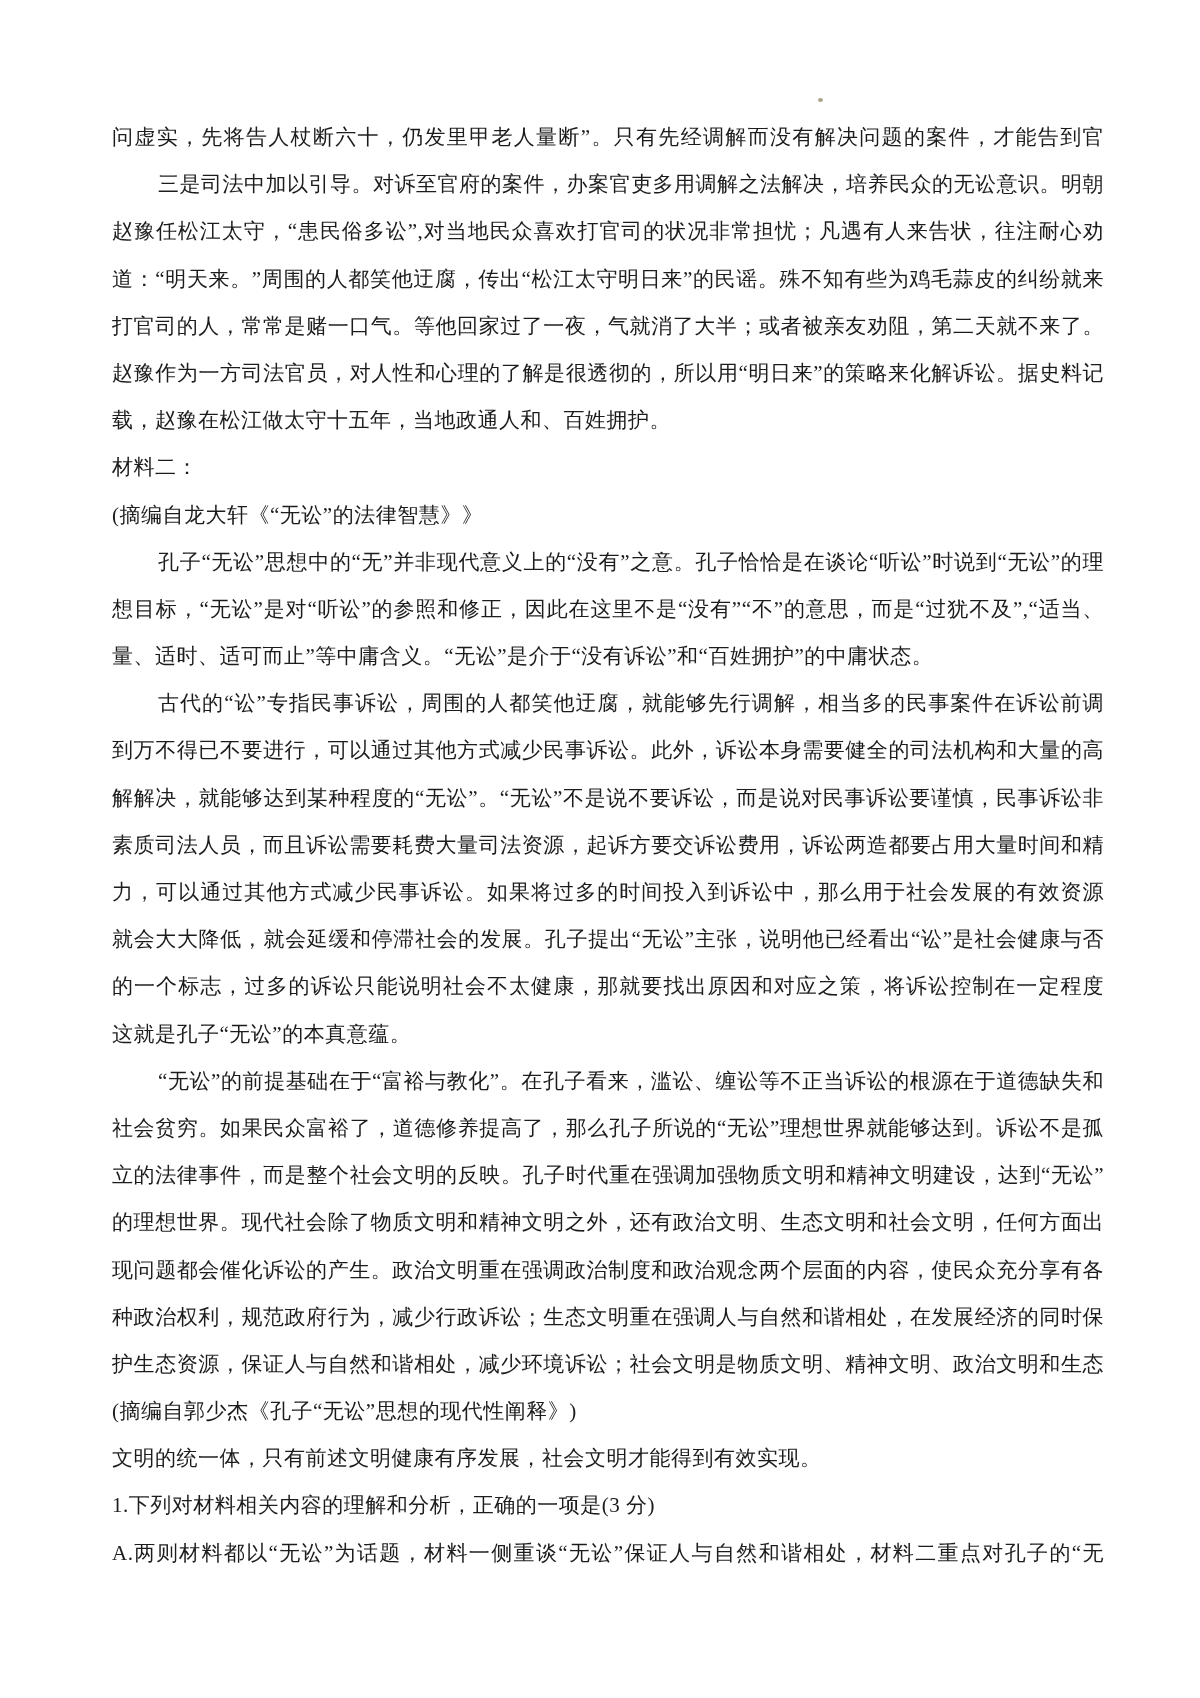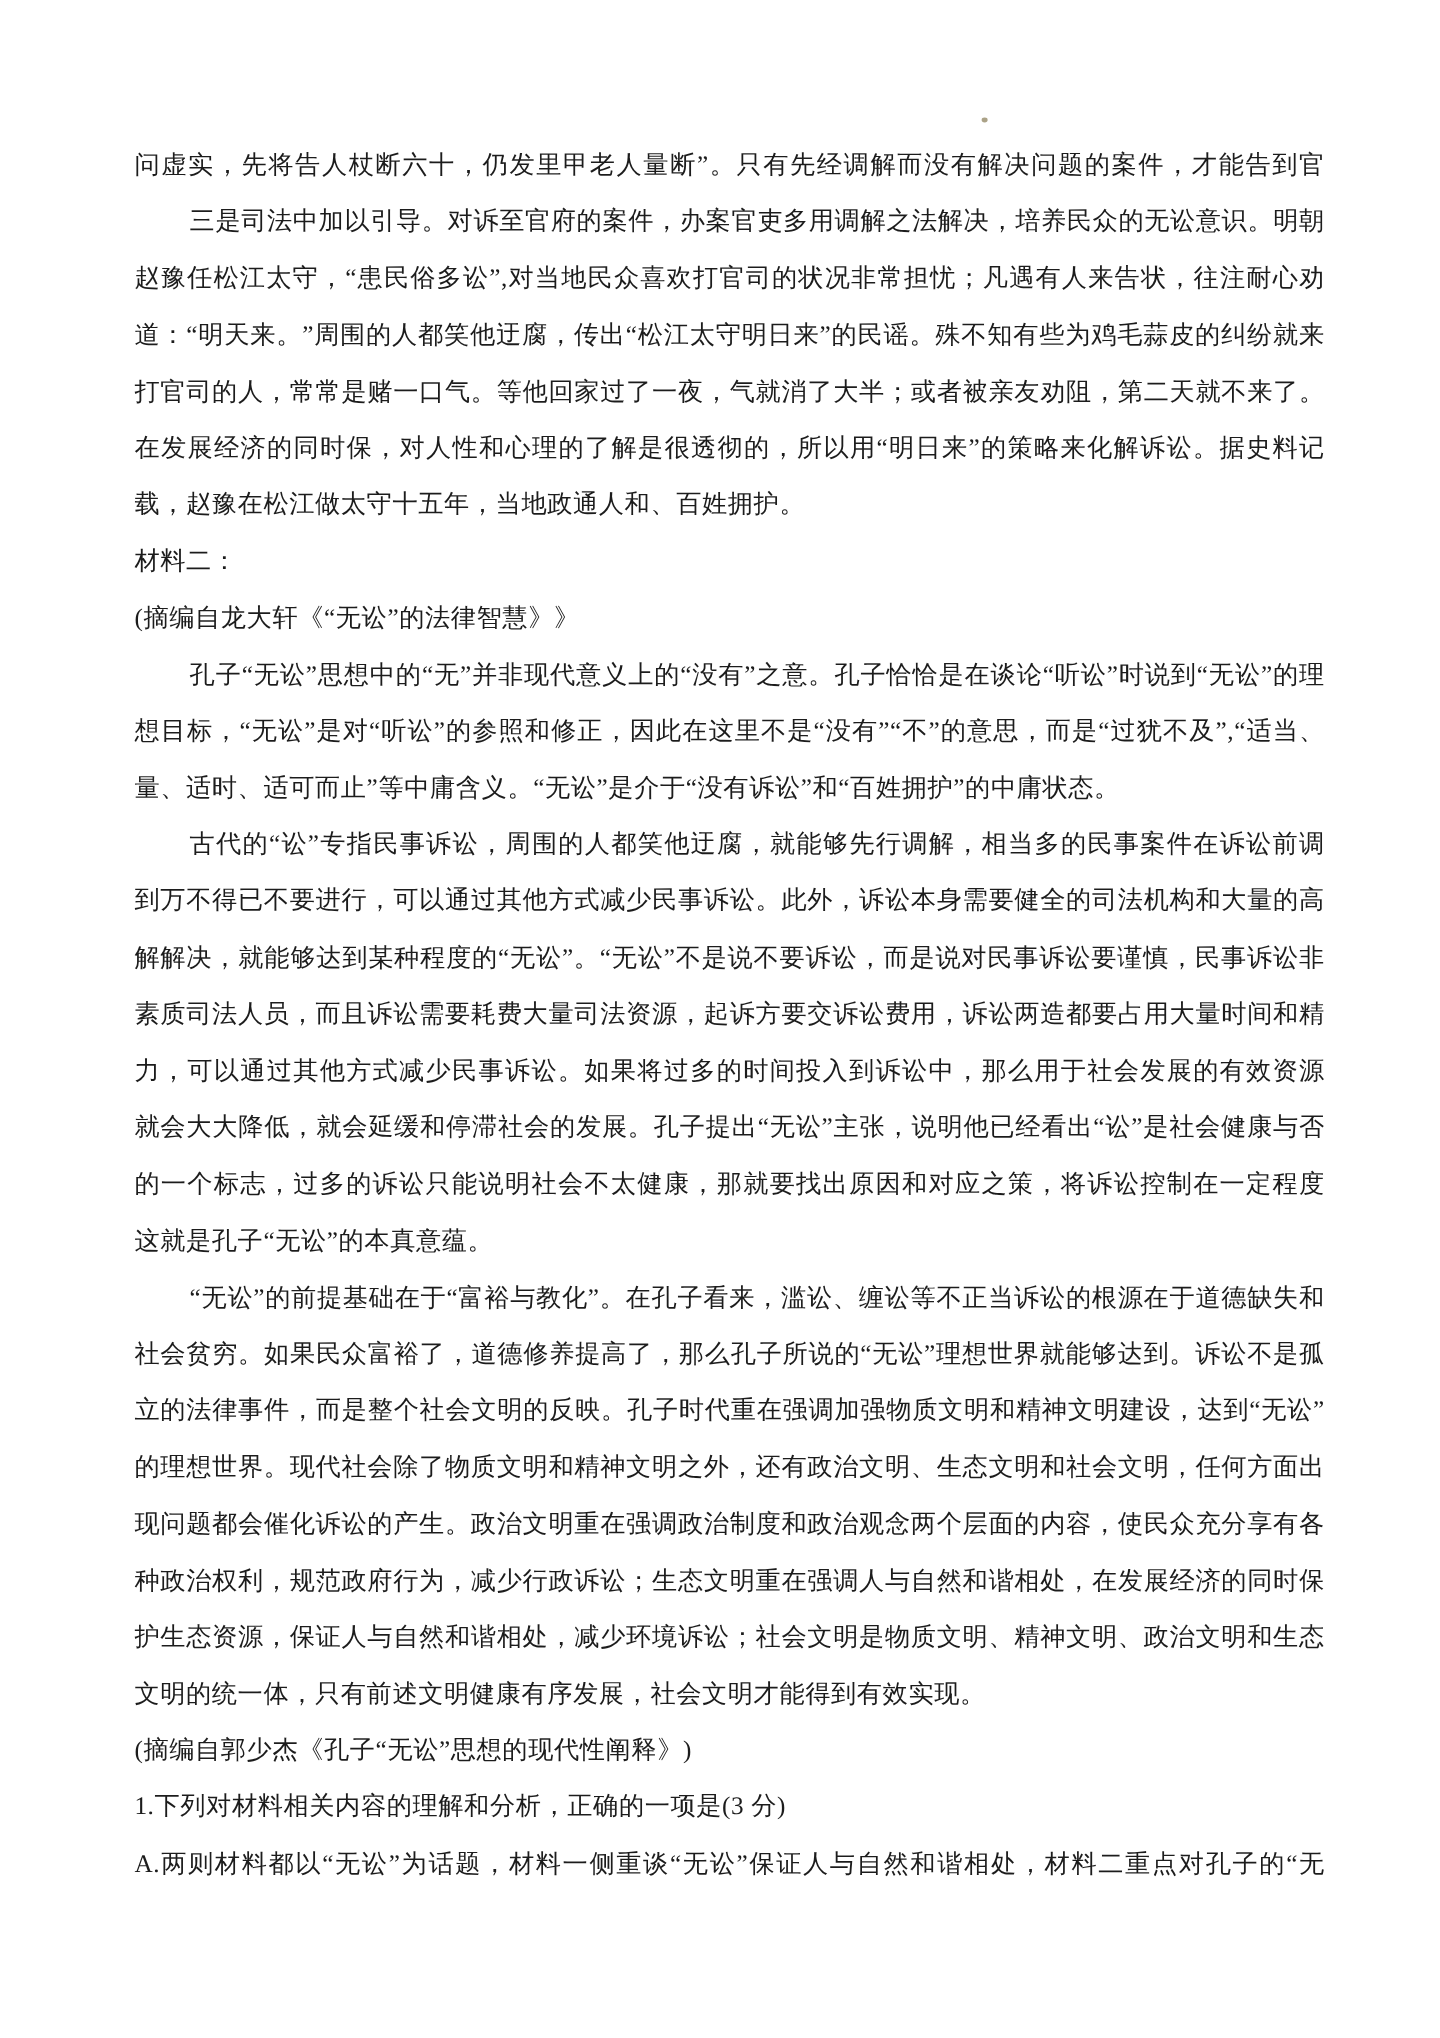--- a/index.html
+++ b/index.html
@@ -53,21 +53,21 @@
 <body>
 
 <div class="page">
   <span class="speck"></span>
   <div class="content">
     <div class="line fill">问虚实，先将告人杖断六十，仍发里甲老人量断”。只有先经调解而没有解决问题的案件，才能告到官府。</div>
     <div class="line fill indent">三是司法中加以引导。对诉至官府的案件，办案官吏多用调解之法解决，培养民众的无讼意识。明朝</div>
     <div class="line fill">赵豫任松江太守，“患民俗多讼”,对当地民众喜欢打官司的状况非常担忧；凡遇有人来告状，往注耐心劝说</div>
     <div class="line fill">道：“明天来。”周围的人都笑他迂腐，传出“松江太守明日来”的民谣。殊不知有些为鸡毛蒜皮的纠纷就来</div>
     <div class="line fill">打官司的人，常常是赌一口气。等他回家过了一夜，气就消了大半；或者被亲友劝阻，第二天就不来了。</div>
-    <div class="line fill">在发展经济的同时保，对人性和心理的了解是很透彻的，所以用“明日来”的策略来化解诉讼。据史料记</div>
+    <div class="line fill">赵豫作为一方司法官员，对人性和心理的了解是很透彻的，所以用“明日来”的策略来化解诉讼。据史料记</div>
     <div class="line">载，赵豫在松江做太守十五年，当地政通人和、百姓拥护。</div>
     <div class="line">材料二：</div>
     <div class="line">(摘编自龙大轩《“无讼”的法律智慧》》</div>
     <div class="line fill indent">孔子“无讼”思想中的“无”并非现代意义上的“没有”之意。孔子恰恰是在谈论“听讼”时说到“无讼”的理</div>
     <div class="line fill">想目标，“无讼”是对“听讼”的参照和修正，因此在这里不是“没有”“不”的意思，而是“过犹不及”,“适当、适</div>
     <div class="line">量、适时、适可而止”等中庸含义。“无讼”是介于“没有诉讼”和“百姓拥护”的中庸状态。</div>
     <div class="line fill indent">古代的“讼”专指民事诉讼，周围的人都笑他迂腐，就能够先行调解，相当多的民事案件在诉讼前调</div>
     <div class="line fill">到万不得已不要进行，可以通过其他方式减少民事诉讼。此外，诉讼本身需要健全的司法机构和大量的高</div>
     <div class="line fill">解解决，就能够达到某种程度的“无讼”。“无讼”不是说不要诉讼，而是说对民事诉讼要谨慎，民事诉讼非</div>
     <div class="line fill">素质司法人员，而且诉讼需要耗费大量司法资源，起诉方要交诉讼费用，诉讼两造都要占用大量时间和精</div>
@@ -75,18 +75,18 @@
     <div class="line fill">就会大大降低，就会延缓和停滞社会的发展。孔子提出“无讼”主张，说明他已经看出“讼”是社会健康与否</div>
     <div class="line fill">的一个标志，过多的诉讼只能说明社会不太健康，那就要找出原因和对应之策，将诉讼控制在一定程度内，</div>
     <div class="line">这就是孔子“无讼”的本真意蕴。</div>
     <div class="line fill indent">“无讼”的前提基础在于“富裕与教化”。在孔子看来，滥讼、缠讼等不正当诉讼的根源在于道德缺失和</div>
     <div class="line fill">社会贫穷。如果民众富裕了，道德修养提高了，那么孔子所说的“无讼”理想世界就能够达到。诉讼不是孤</div>
     <div class="line fill">立的法律事件，而是整个社会文明的反映。孔子时代重在强调加强物质文明和精神文明建设，达到“无讼”</div>
     <div class="line fill">的理想世界。现代社会除了物质文明和精神文明之外，还有政治文明、生态文明和社会文明，任何方面出</div>
     <div class="line fill">现问题都会催化诉讼的产生。政治文明重在强调政治制度和政治观念两个层面的内容，使民众充分享有各</div>
     <div class="line fill">种政治权利，规范政府行为，减少行政诉讼；生态文明重在强调人与自然和谐相处，在发展经济的同时保</div>
     <div class="line fill">护生态资源，保证人与自然和谐相处，减少环境诉讼；社会文明是物质文明、精神文明、政治文明和生态</div>
+    <div class="line">(摘编自郭少杰《孔子“无讼”思想的现代性阐释》)</div>
     <div class="line">文明的统一体，只有前述文明健康有序发展，社会文明才能得到有效实现。</div>
-    <div class="line">(摘编自郭少杰《孔子“无讼”思想的现代性阐释》)</div>
     <div class="line">1.下列对材料相关内容的理解和分析，正确的一项是(3 分)</div>
     <div class="line fill">A.两则材料都以“无讼”为话题，材料一侧重谈“无讼”保证人与自然和谐相处，材料二重点对孔子的“无讼”思</div>
   </div>
 </div>
 
 </body></html>

